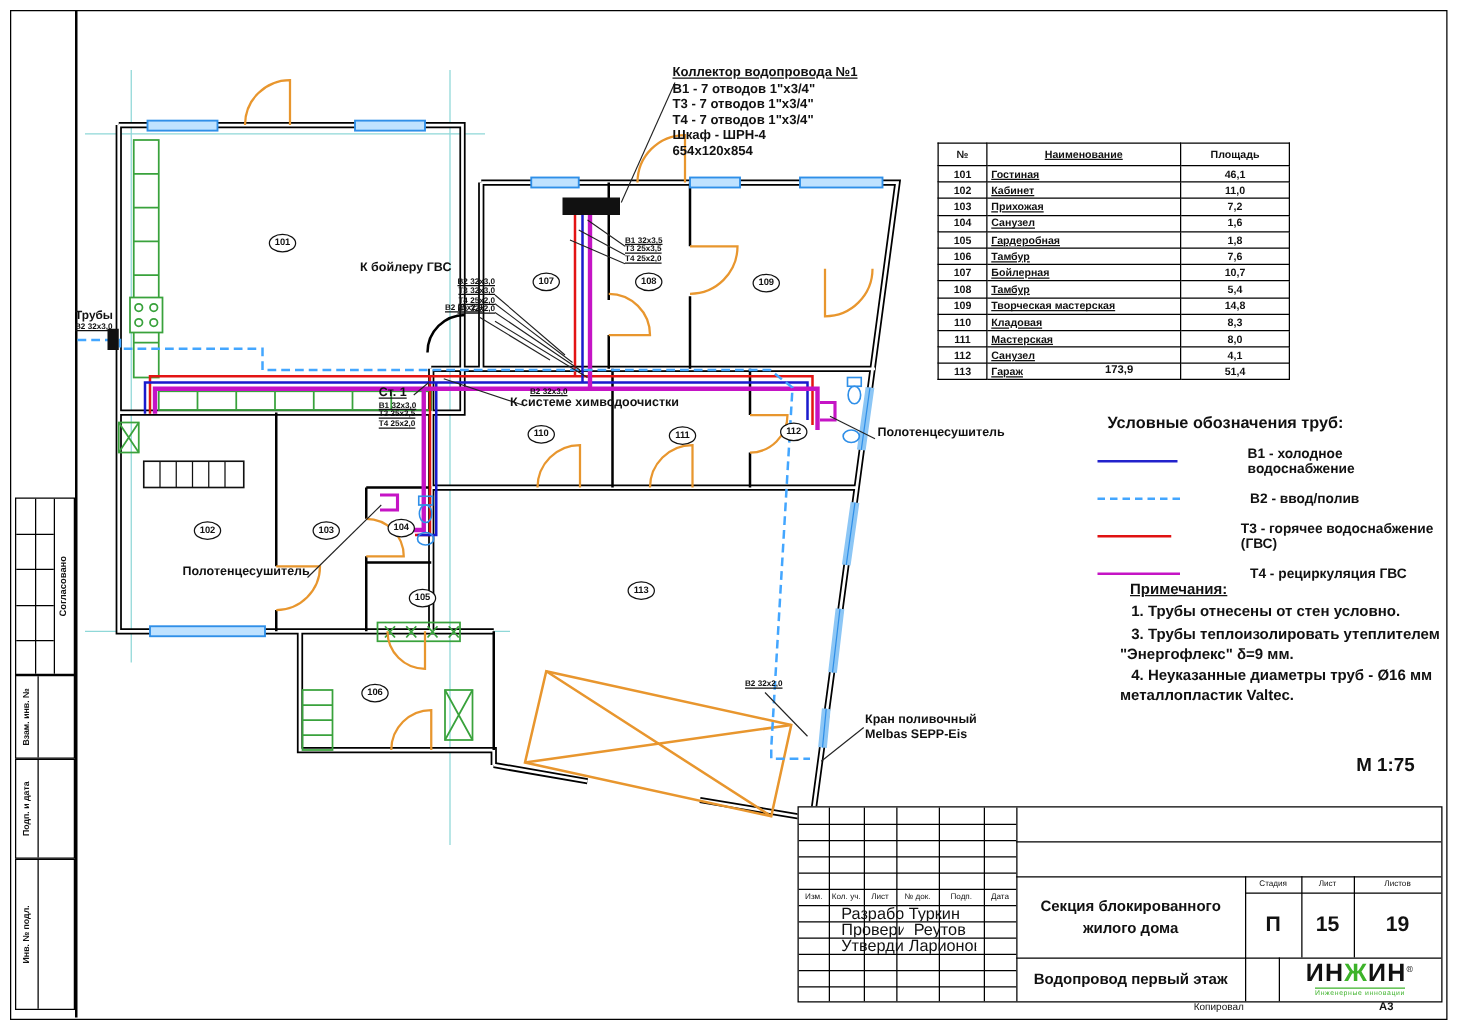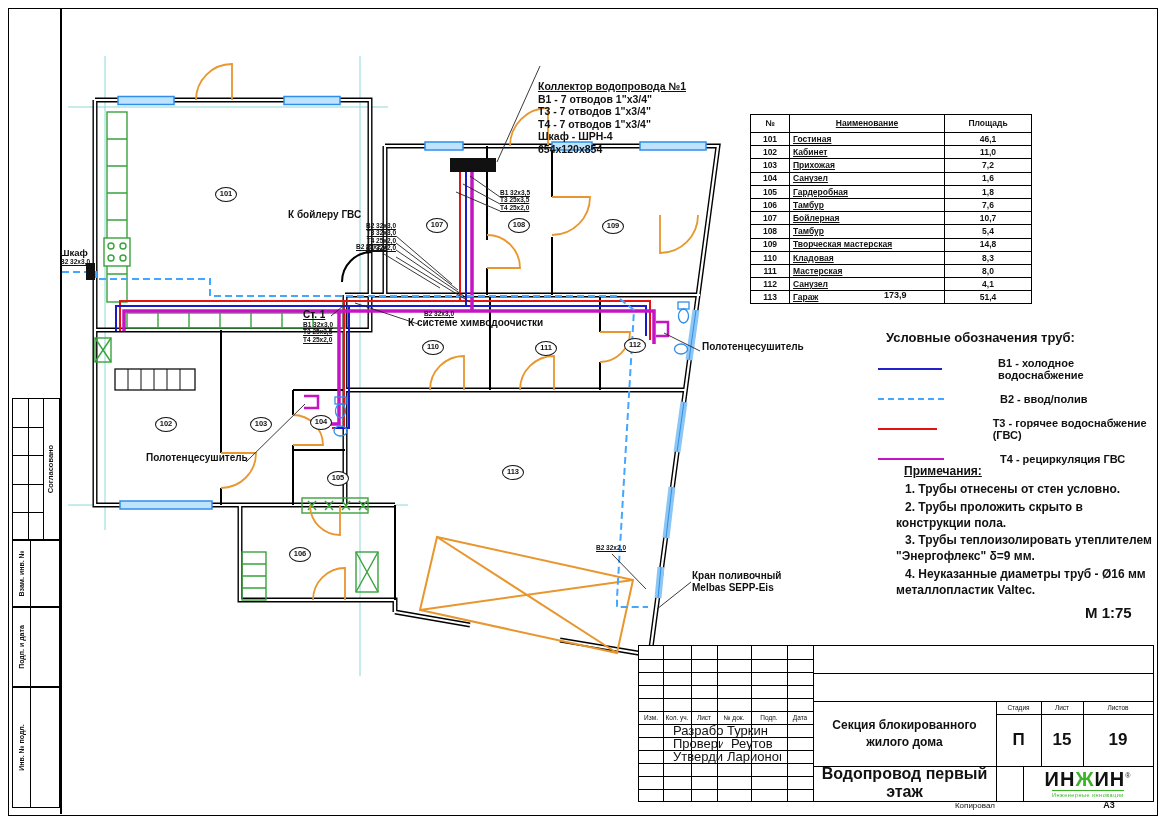--- a/index.html
+++ b/index.html
@@ -212,37 +212,37 @@
   <span class="room" style="left:327px;top:471px;">105</span>
   <span class="room" style="left:289px;top:547px;">106</span>
   <span class="room" style="left:426px;top:218px;">107</span>
   <span class="room" style="left:508px;top:218px;">108</span>
   <span class="room" style="left:602px;top:219px;">109</span>
   <span class="room" style="left:422px;top:340px;">110</span>
   <span class="room" style="left:535px;top:341px;">111</span>
   <span class="room" style="left:624px;top:338px;">112</span>
   <span class="room" style="left:502px;top:465px;">113</span>
 
-  <div class="ann t-main" style="left:538px;top:52px;margin-top:28px;">
+  <div class="ann t-main" style="left:538px;top:52px;">
     <div class="u">Коллектор водопровода №1</div>
     <div>В1 - 7 отводов 1"х3/4"</div>
     <div>Т3 - 7 отводов 1"х3/4"</div>
     <div>Т4 - 7 отводов 1"х3/4"</div>
     <div>Шкаф - ШРН-4</div>
     <div>654х120х854</div>
   </div>
   <div class="ann t-sm" style="left:288px;top:209px;">К бойлеру ГВС</div>
   <div class="ann t-tiny" style="left:322px;top:222px;width:74px;text-align:right;">
     <div>В2 32х3,0</div>
     <div>Т3 32х3,0</div>
     <div>Т4 25х2,0</div>
     <div>В1 32х2,0</div>
   </div>
   <div class="ann" style="left:60px;top:247px;">
-    <div style="font-size:9.5px;font-weight:700;">Шкаф</div>
+    <div style="font-size:9.5px;font-weight:700;">Трубы</div>
     <div class="t-tiny">В2 32х3,0</div>
   </div>
   <div class="ann" style="left:303px;top:309px;">
     <div class="t-sm u">Ст. 1</div>
     <div class="t-tiny">В1 32х3,0</div>
     <div class="t-tiny">Т3 25х3,5</div>
     <div class="t-tiny">Т4 25х2,0</div>
   </div>
   <div class="ann" style="left:408px;top:310px;">
     <div class="t-tiny" style="margin-left:16px;">В2 32х3,0</div>
@@ -357,21 +357,20 @@
     </div>
     <div class="lg-row">
       <div class="lg-line ls-t4"></div>
       <div class="lg-lab">Т4 - рециркуляция ГВС</div>
     </div>
   </div>
 
   <div class="abs" id="notes">
     <div class="nt-title">Примечания:</div>
     <p>1. Трубы отнесены от стен условно.</p>
-    <p>2. Трубы проложить скрыто в конструкции пола.</p>
     <p>3. Трубы теплоизолировать утеплителем "Энергофлекс" δ=9 мм.</p>
     <p>4. Неуказанные диаметры труб - Ø16 мм металлопластик Valtec.</p>
   </div>
 
   <div class="abs" id="tb">
     <div class="tbv" style="left:24px;height:155px;"></div>
     <div class="tbv" style="left:52px;height:155px;"></div>
     <div class="tbv" style="left:78px;height:155px;"></div>
     <div class="tbv" style="left:112px;height:155px;"></div>
     <div class="tbv" style="left:148px;height:155px;"></div>
@@ -404,21 +403,21 @@
     <div class="tbt" style="left:148px;top:65px;width:26px;line-height:13px;">Дата</div>
 
     <div class="tbr" style="left:2px;top:78px;width:50px;">Разработал</div>
     <div class="tbr" style="left:56px;top:78px;width:54px;">Туркин</div>
     <div class="tbr" style="left:2px;top:91px;width:50px;">Проверил</div>
     <div class="tbr" style="left:60px;top:91px;width:54px;">Реутов</div>
     <div class="tbr" style="left:2px;top:104px;width:50px;">Утвердил</div>
     <div class="tbr" style="left:56px;top:104px;width:54px;">Ларионов</div>
 
     <div class="tb-big" style="left:176px;top:57px;width:179px;height:61px;font-size:12px;line-height:1.35;">Секция блокированного жилого дома</div>
-    <div class="tb-big" style="left:176px;top:121px;width:179px;height:32px;font-size:16px;">Водопровод первый этаж</div>
+    <div class="tb-big" style="left:176px;top:121px;width:179px;height:32px;font-size:12px;">Водопровод первый этаж</div>
 
     <div class="tbt" style="left:357px;top:55px;width:45px;line-height:13px;">Стадия</div>
     <div class="tbt" style="left:402px;top:55px;width:42px;line-height:13px;">Лист</div>
     <div class="tbt" style="left:444px;top:55px;width:70px;line-height:13px;">Листов</div>
     <div class="tb-big" style="left:357px;top:68px;width:45px;height:52px;font-size:17px;">П</div>
     <div class="tb-big" style="left:402px;top:68px;width:42px;height:52px;font-size:17px;">15</div>
     <div class="tb-big" style="left:444px;top:68px;width:70px;height:52px;font-size:17px;">19</div>
 
     <div id="tb-logo">
       <div class="lg1"><span>ИН</span><span class="green">Ж</span><span>ИН</span><sup>®</sup></div>

